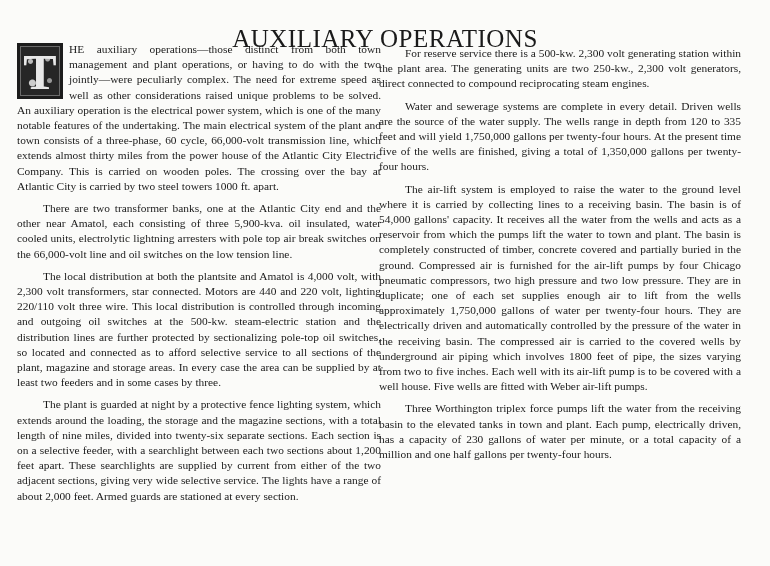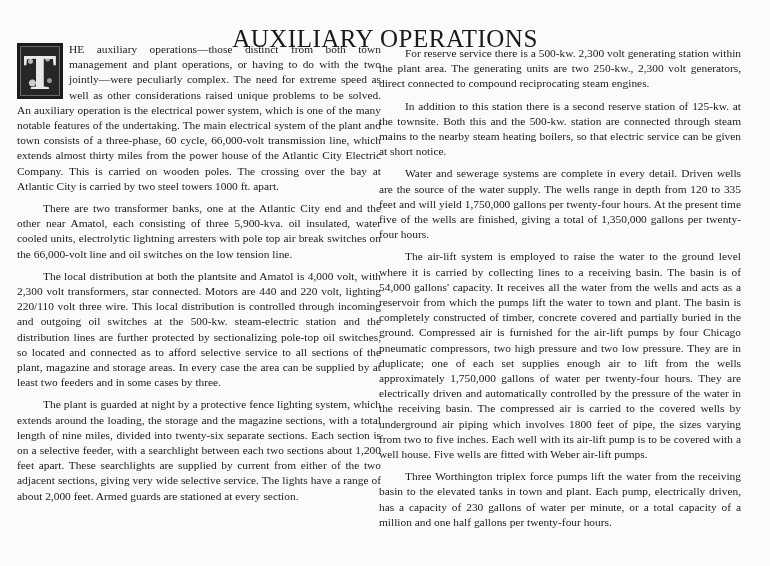--- a/index.html
+++ b/index.html
@@ -52,17 +52,16 @@
       <span class="letter">T</span>
     </span><span>HE auxiliary operations—those distinct from both town management and plant operations, or having to do with the two jointly—were peculiarly complex. The need for extreme speed as well as other considerations raised unique problems to be solved. An auxiliary operation is the electrical power system, which is one of the many notable features of the undertaking. The main electrical system of the plant and town consists of a three-phase, 60 cycle, 66,000-volt transmission line, which extends almost thirty miles from the power house of the Atlantic City Electric Company. This is carried on wooden poles. The crossing over the bay at Atlantic City is carried by two steel towers 1000 ft. apart.</span>
   </p>
   <p>There are two transformer banks, one at the Atlantic City end and the other near Amatol, each consisting of three 5,900-kva. oil insulated, water cooled units, electrolytic lightning arresters with pole top air break switches on the 66,000-volt line and oil switches on the low tension line.</p>
   <p>The local distribution at both the plantsite and Amatol is 4,000 volt, with 2,300 volt transformers, star connected. Motors are 440 and 220 volt, lighting 220/110 volt three wire. This local distribution is controlled through incoming and outgoing oil switches at the 500-kw. steam-electric station and the distribution lines are further protected by sectionalizing pole-top oil switches, so located and connected as to afford selective service to all sections of the plant, magazine and storage areas. In every case the area can be supplied by at least two feeders and in some cases by three.</p>
   <p>The plant is guarded at night by a protective fence lighting system, which extends around the loading, the storage and the magazine sections, with a total length of nine miles, divided into twenty-six separate sections. Each section is on a selective feeder, with a searchlight between each two sections about 1,200 feet apart. These searchlights are supplied by current from either of the two adjacent sections, giving very wide selective service. The lights have a range of about 2,000 feet. Armed guards are stationed at every section.</p>
 </div>
 
 <div class="col right">
   <p>For reserve service there is a 500-kw. 2,300 volt generating station within the plant area. The generating units are two 250-kw., 2,300 volt generators, direct connected to compound reciprocating steam engines.</p>
-  <p>In addition to this station there is a second reserve station of 125-kw. at the townsite. Both this and the 500-kw. station are connected through steam mains to the nearby steam heating boilers, so that electric service can be given at short notice.</p>
   <p>Water and sewerage systems are complete in every detail. Driven wells are the source of the water supply. The wells range in depth from 120 to 335 feet and will yield 1,750,000 gallons per twenty-four hours. At the present time five of the wells are finished, giving a total of 1,350,000 gallons per twenty-four hours.</p>
   <p>The air-lift system is employed to raise the water to the ground level where it is carried by collecting lines to a receiving basin. The basin is of 54,000 gallons' capacity. It receives all the water from the wells and acts as a reservoir from which the pumps lift the water to town and plant. The basin is completely constructed of timber, concrete covered and partially buried in the ground. Compressed air is furnished for the air-lift pumps by four Chicago pneumatic compressors, two high pressure and two low pressure. They are in duplicate; one of each set supplies enough air to lift from the wells approximately 1,750,000 gallons of water per twenty-four hours. They are electrically driven and automatically controlled by the pressure of the water in the receiving basin. The compressed air is carried to the covered wells by underground air piping which involves 1800 feet of pipe, the sizes varying from two to five inches. Each well with its air-lift pump is to be covered with a well house. Five wells are fitted with Weber air-lift pumps.</p>
   <p>Three Worthington triplex force pumps lift the water from the receiving basin to the elevated tanks in town and plant. Each pump, electrically driven, has a capacity of 230 gallons of water per minute, or a total capacity of a million and one half gallons per twenty-four hours.</p>
 </div>
 
 </body></html>

